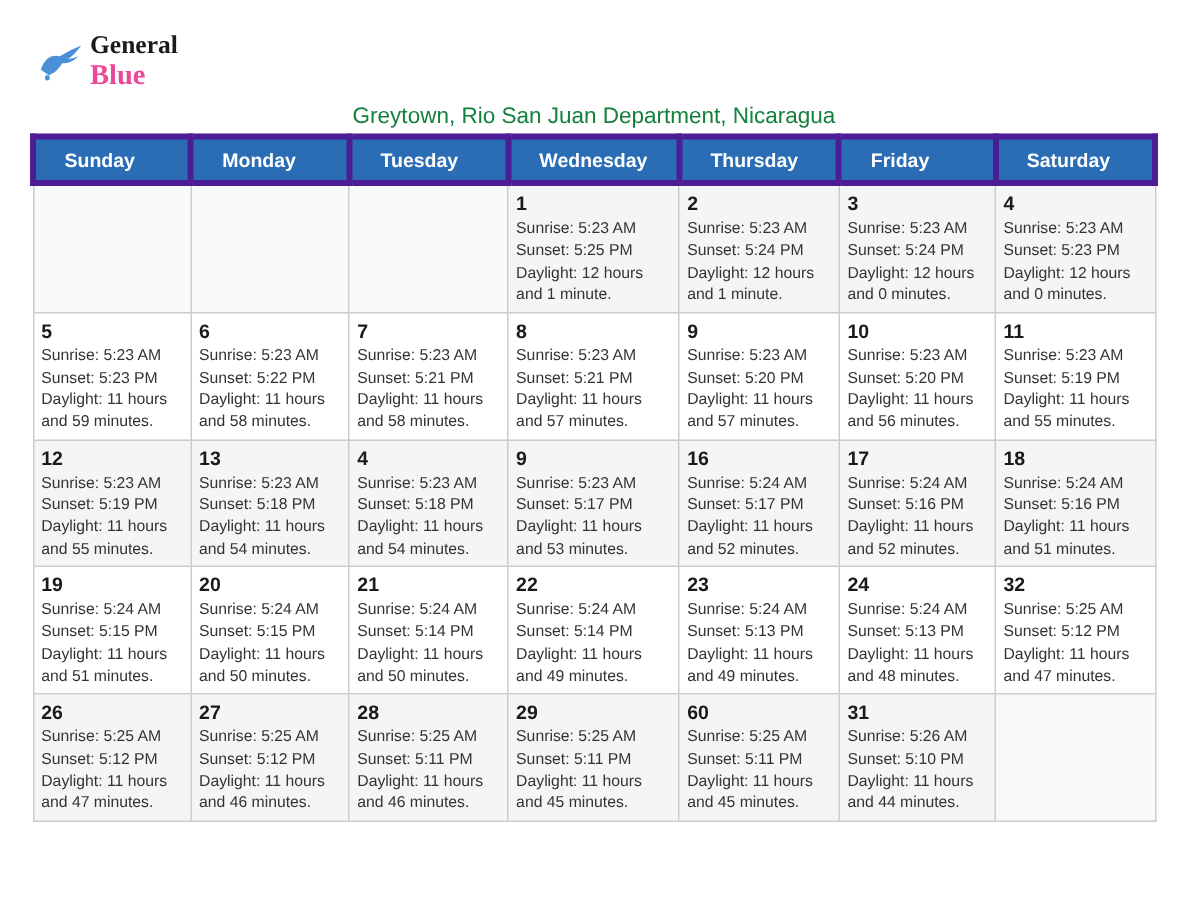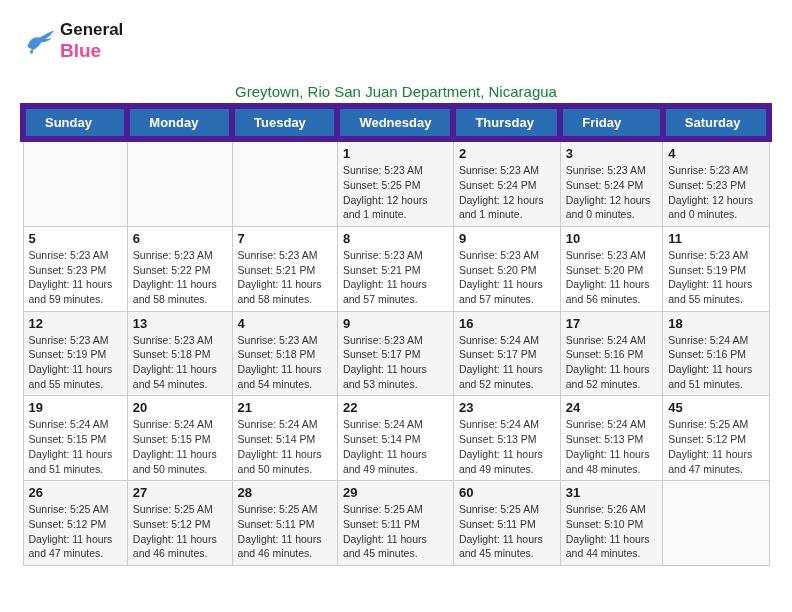--- a/index.html
+++ b/index.html
@@ -7,21 +7,22 @@
       font-family: Arial, sans-serif;
       background: #fff;
       width: 792px;
       min-height: 612px;
       padding: 20px;
     }
     .header {
       display: flex;
       align-items: center;
       justify-content: space-between;
-      margin-bottom: 20px;
+      margin-bottom: 6px;
+      font-family: Liberation Serif, serif;
     }
     .logo {
       display: flex;
       align-items: center;
       gap: 4px;
     }
     .logo-bird {
       width: 36px;
       height: 28px;
     }
@@ -45,21 +46,21 @@
       border-collapse: collapse;
       font-size: 11px;
     }
     .calendar-table thead tr th {
       background-color: #2a6db5;
       color: #fff;
       padding: 6px 19px;
       text-align: left;
       font-size: 13px;
       font-weight: bold;
-      border: 6px solid #4c1d95;
+      border: 4px solid #4c1d95;
     }
     .calendar-table tbody tr td {
       border: 1px solid #ccc;
       padding: 4px 5px;
       vertical-align: top;
       width: 108px;
       min-height: 80px;
       background: #fff;
     }
     .calendar-table tbody tr:nth-child(odd) td {
@@ -286,21 +287,21 @@
 and 49 minutes.</div>
         </td>
         <td>
           <div class="day-num">24</div>
           <div class="day-info" style="white-space: pre-line;">Sunrise: 5:24 AM
 Sunset: 5:13 PM
 Daylight: 11 hours
 and 48 minutes.</div>
         </td>
         <td>
-          <div class="day-num">45</div>
+          <div class="day-num">32</div>
           <div class="day-info" style="white-space: pre-line;">Sunrise: 5:25 AM
 Sunset: 5:12 PM
 Daylight: 11 hours
 and 47 minutes.</div>
         </td>
       </tr>
       <tr>
         <td>
           <div class="day-num">26</div>
           <div class="day-info" style="white-space: pre-line;">Sunrise: 5:25 AM

